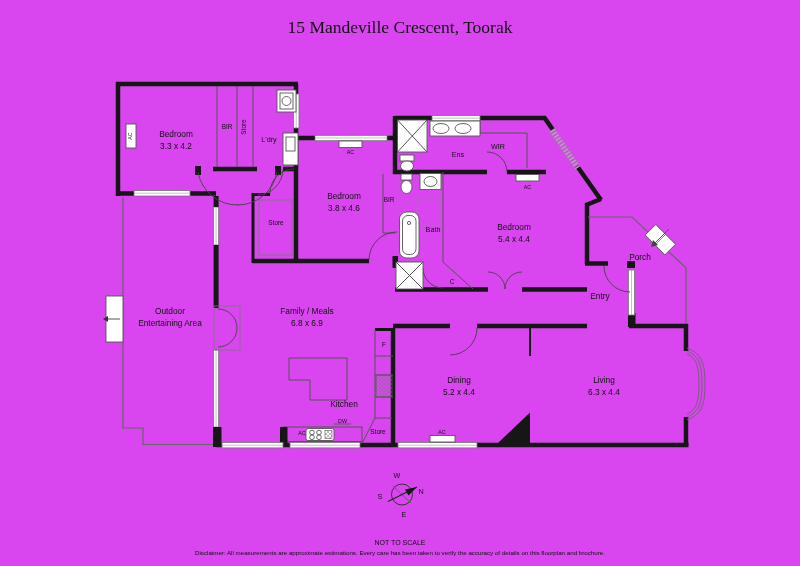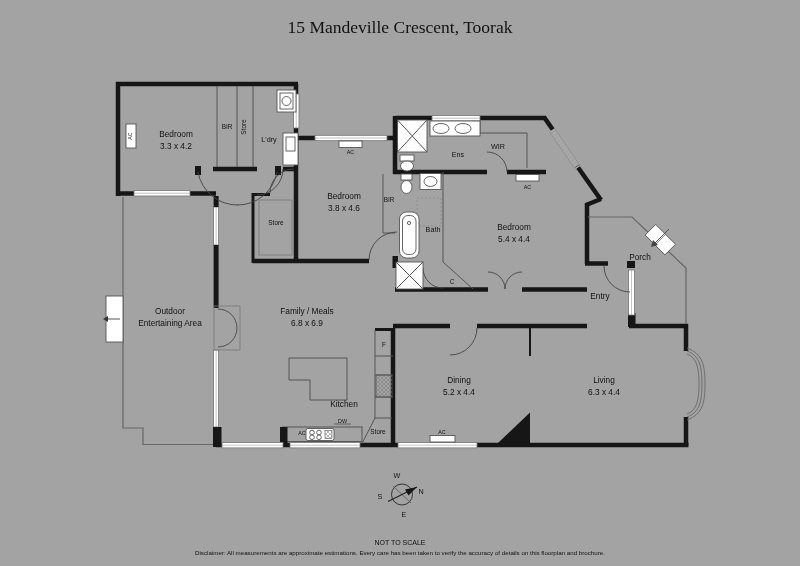--- a/index.html
+++ b/index.html
@@ -1,16 +1,16 @@
 <!DOCTYPE html>
 <html><head>
 <meta charset="utf-8">
 <style>
   html,body{margin:0;padding:0;background:#fff;}
-  .page{position:relative;width:800px;height:566px;background:#a3a3a3;overflow:hidden;
+  .page{position:relative;width:800px;height:566px;background:#d946ef;overflow:hidden;
         font-family:"Liberation Sans",sans-serif;}
   svg{position:absolute;left:0;top:0;}
   text{fill:#111;font-family:"Liberation Sans",sans-serif;}
   .title-t{font-family:"Liberation Serif",serif;font-size:17.5px;}
   .room{font-size:8.3px;}
   .med{font-size:7.2px;}
   .small{font-size:6.4px;}
   .tiny{font-size:5.3px;}
   .foot1{font-size:7px;}
   .foot2{font-size:6.2px;}

